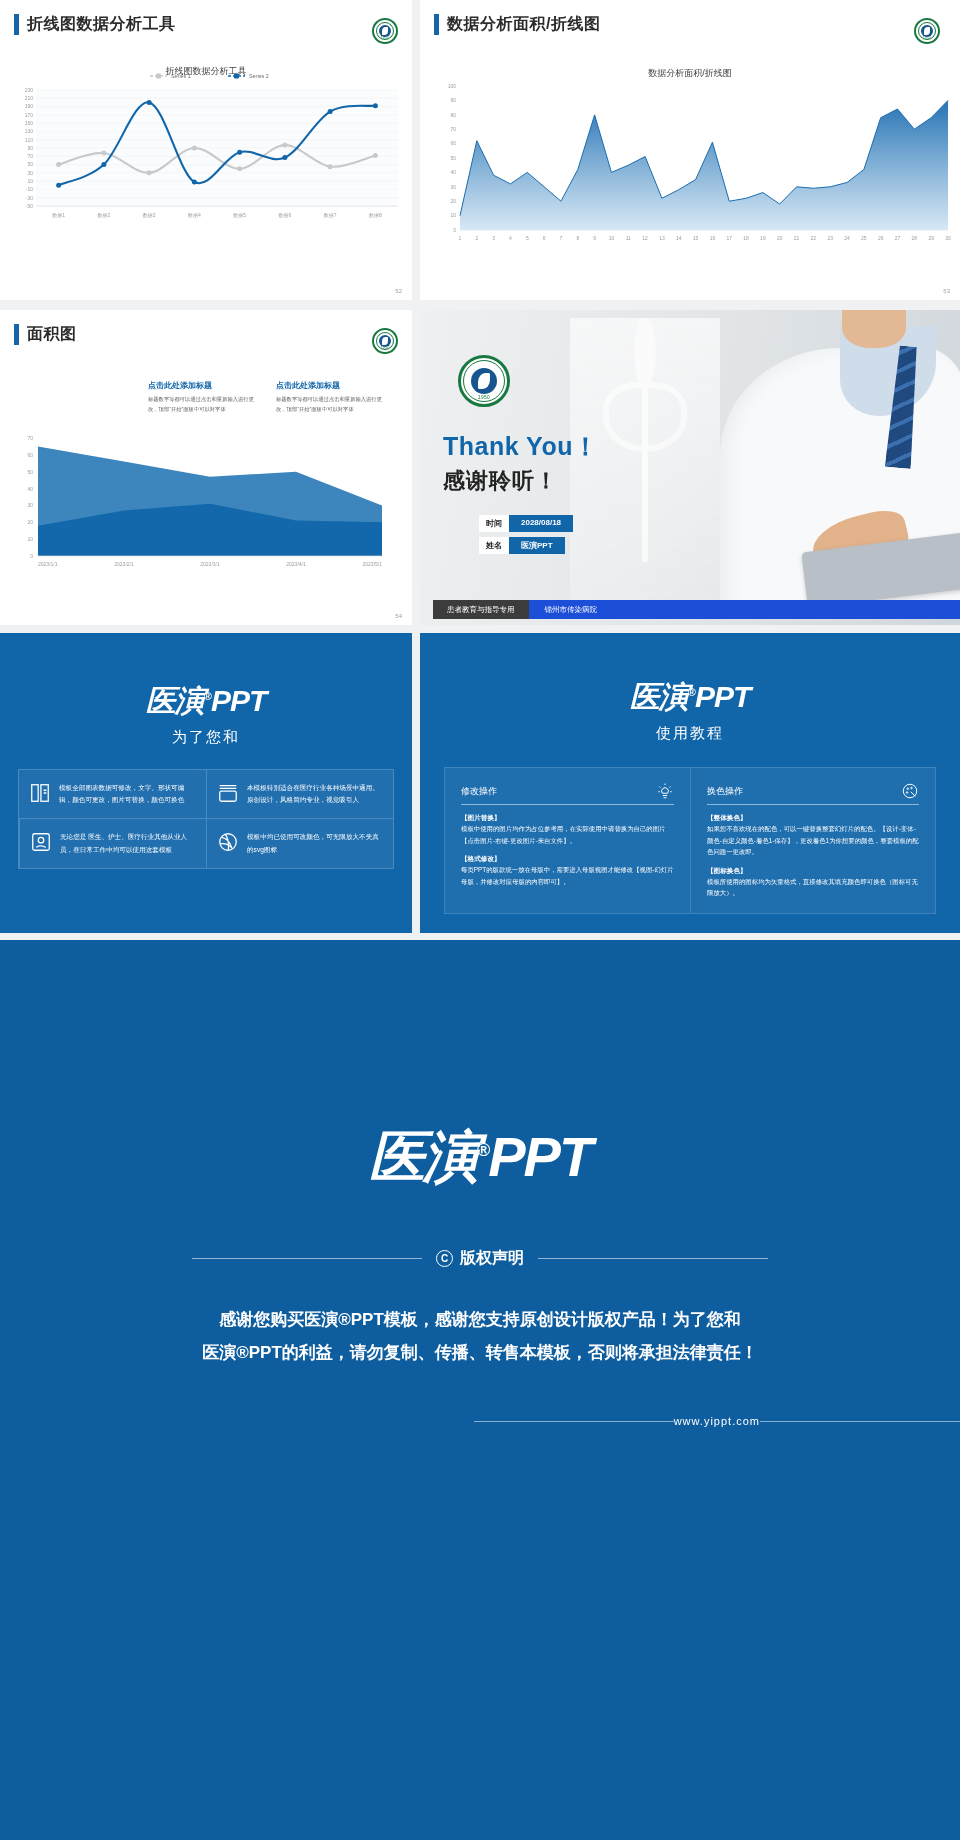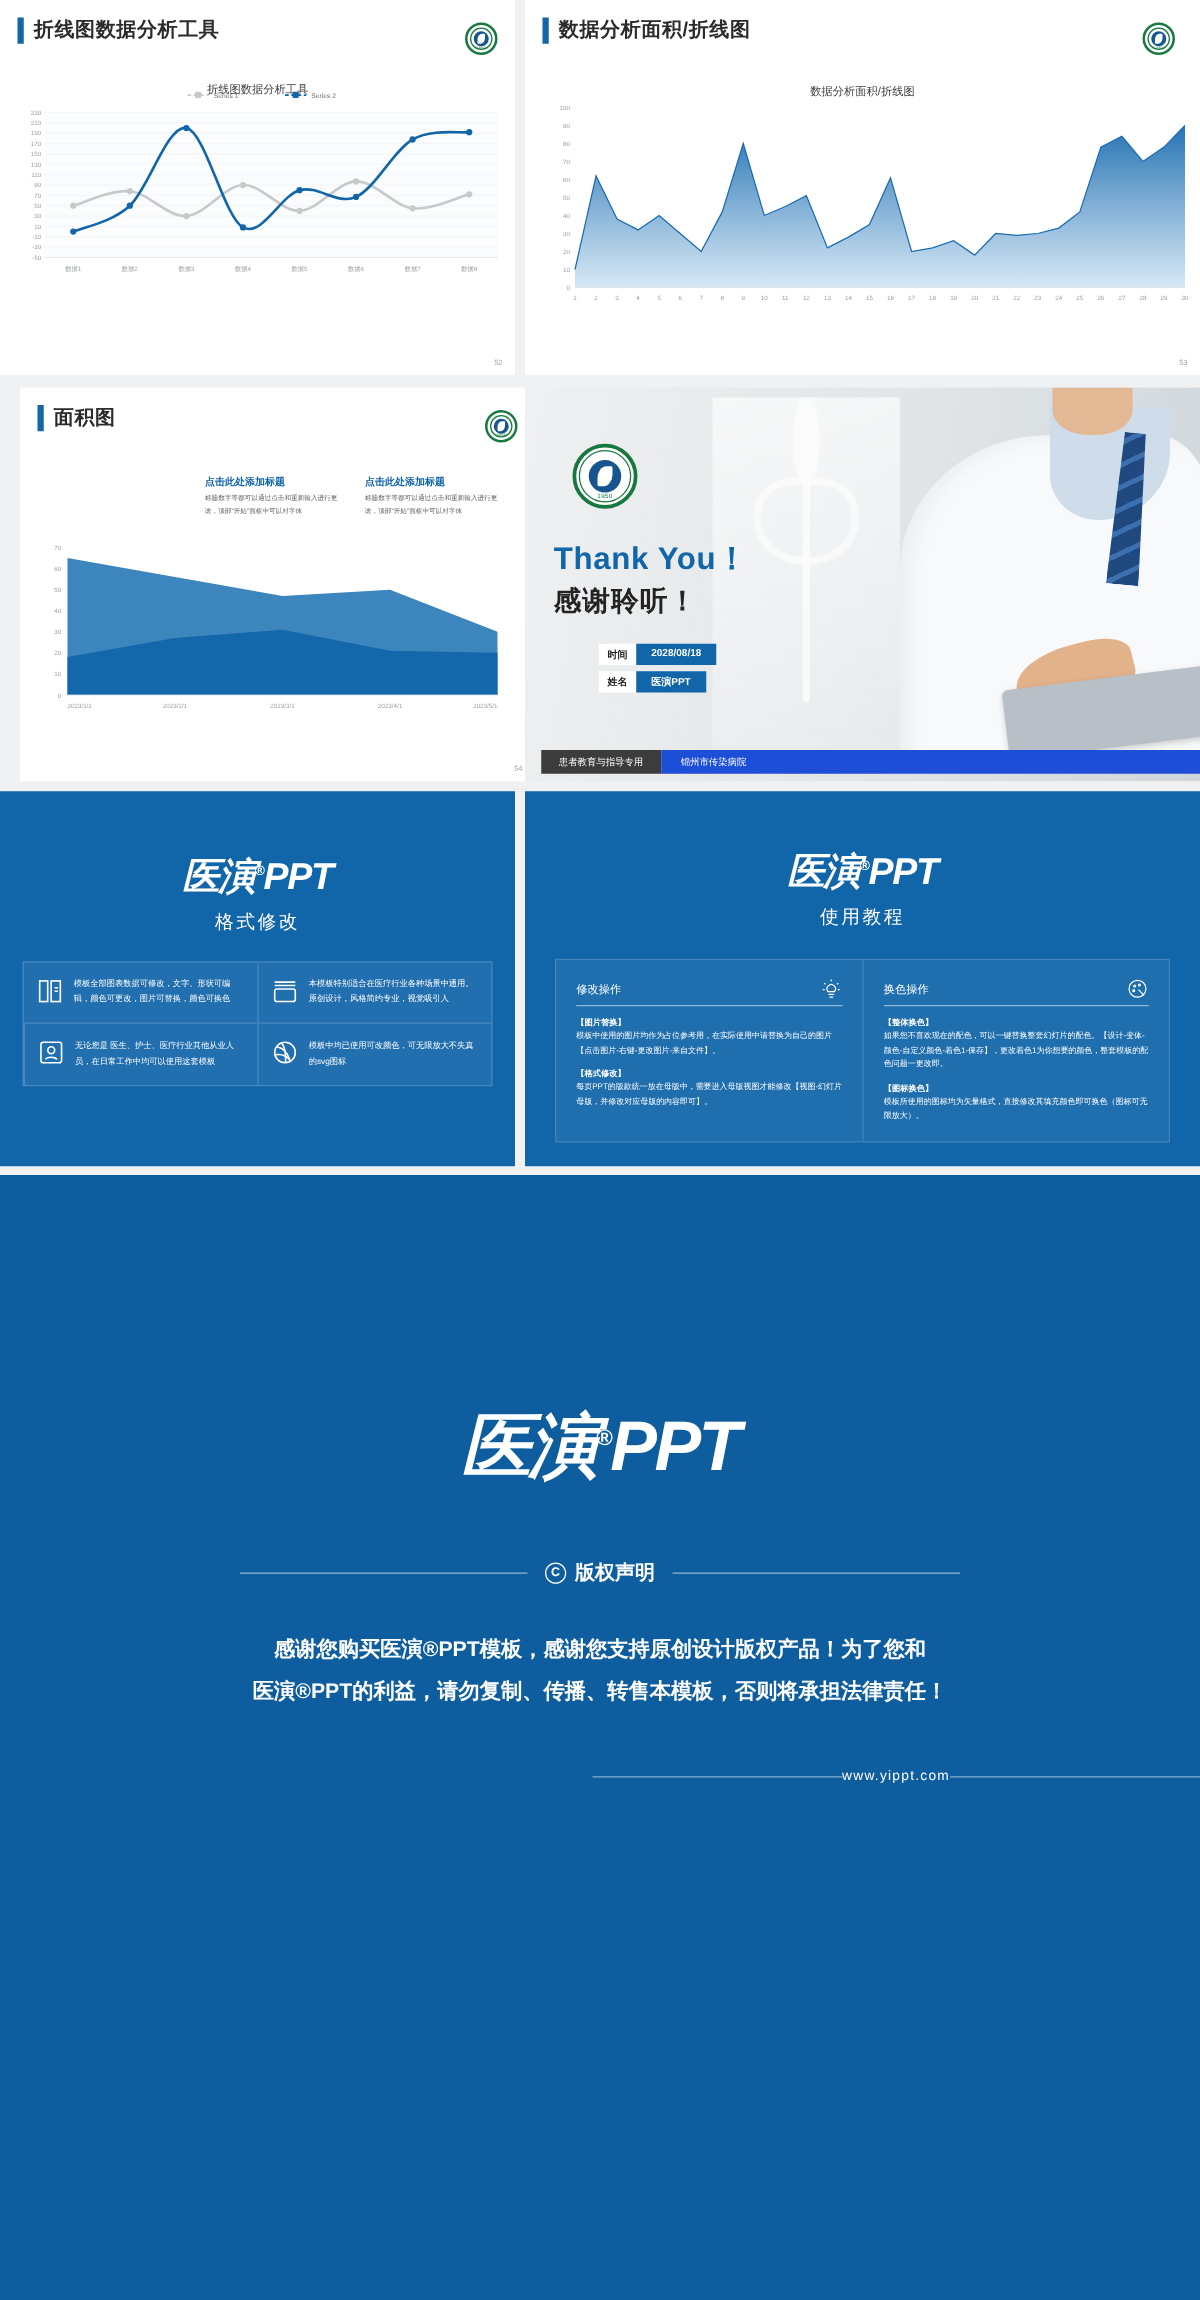--- a/index.html
+++ b/index.html
@@ -251,21 +251,21 @@
         <text x="443.86206896551727" y="172" text-anchor="middle" font-size="4.6" fill="#9aa0a6" font-family="&quot;Liberation Sans&quot;,sans-serif" class="xlbl">25</text>
         <text x="460.6896551724138" y="172" text-anchor="middle" font-size="4.6" fill="#9aa0a6" font-family="&quot;Liberation Sans&quot;,sans-serif" class="xlbl">26</text>
         <text x="477.51724137931035" y="172" text-anchor="middle" font-size="4.6" fill="#9aa0a6" font-family="&quot;Liberation Sans&quot;,sans-serif" class="xlbl">27</text>
         <text x="494.3448275862069" y="172" text-anchor="middle" font-size="4.6" fill="#9aa0a6" font-family="&quot;Liberation Sans&quot;,sans-serif" class="xlbl">28</text>
         <text x="511.17241379310343" y="172" text-anchor="middle" font-size="4.6" fill="#9aa0a6" font-family="&quot;Liberation Sans&quot;,sans-serif" class="xlbl">29</text>
         <text x="528" y="172" text-anchor="middle" font-size="4.6" fill="#9aa0a6" font-family="&quot;Liberation Sans&quot;,sans-serif" class="xlbl">30</text>
       </svg>
     <div class="page-num">53</div>
   </div>
 
-  <div class="slide" style="left:16px;top:310px;width:412px;height:315px;">
+  <div class="slide" style="left:0;top:310px;width:412px;height:315px;">
     <div class="slide-title-row">
       <div class="title-bar"></div>
       <div class="slide-title">面积图</div>
     </div>
     <div class="logo" style="position:absolute;right:14px;top:18px;width:26px;height:26px;">
       <div class="bird"></div>
         <div class="yr">1950</div>
     </div>
 
     <div style="position:absolute;left:148px;top:70px;width:250px;display:flex;gap:16px;">
@@ -337,21 +337,21 @@
     <div class="ty-foot">
       <div class="a">患者教育与指导专用</div>
       <div class="b">锦州市传染病院</div>
     </div>
   </div>
 
   <div class="slide blue" style="left:0;top:633px;width:412px;height:300px;">
     <div class="brand" style="margin-top:48px;">
       <span>医演</span><sup>®</sup><span>PPT</span>
     </div>
-    <div class="brand-sub">格式修改</div>
+    <div class="brand-sub">为了您和</div>
 
     <div class="cardgrid" style="margin:22px 18px 0;">
       <div class="cardcell">
         <svg class="ico" viewBox="0 0 24 24" fill="none" stroke="#fff" stroke-width="1.4">
           <rect x="3" y="3" width="7" height="18"></rect>
             <rect x="13" y="3" width="8" height="18"></rect>
             <path d="M16 9h3M16 12h3"></path>
         </svg>
         <div class="cardtxt">模板全部图表数据可修改，文字、形状可编辑，颜色可更改，图片可替换，颜色可换色</div>
       </div>

